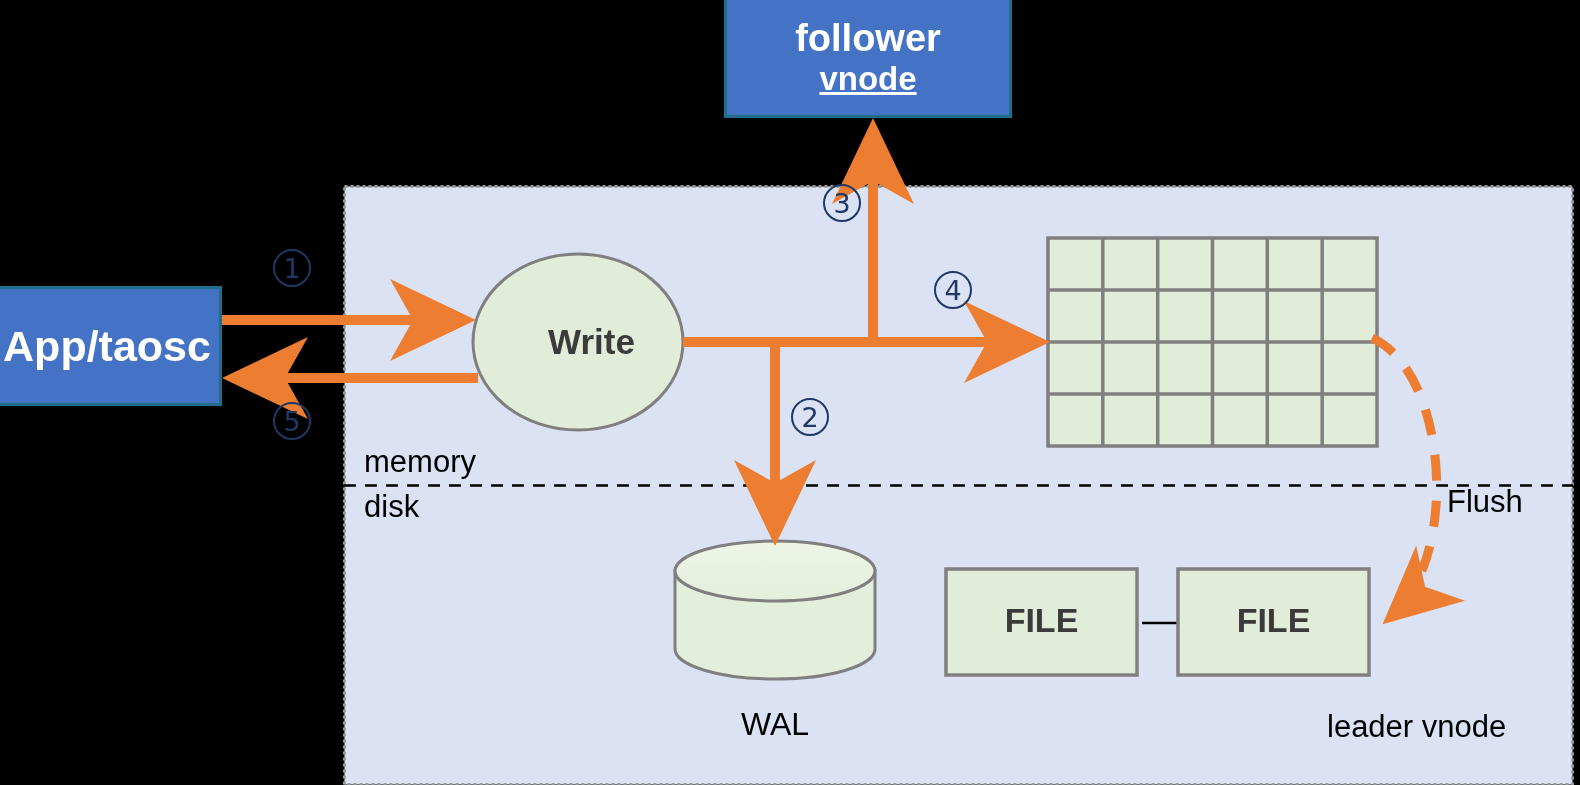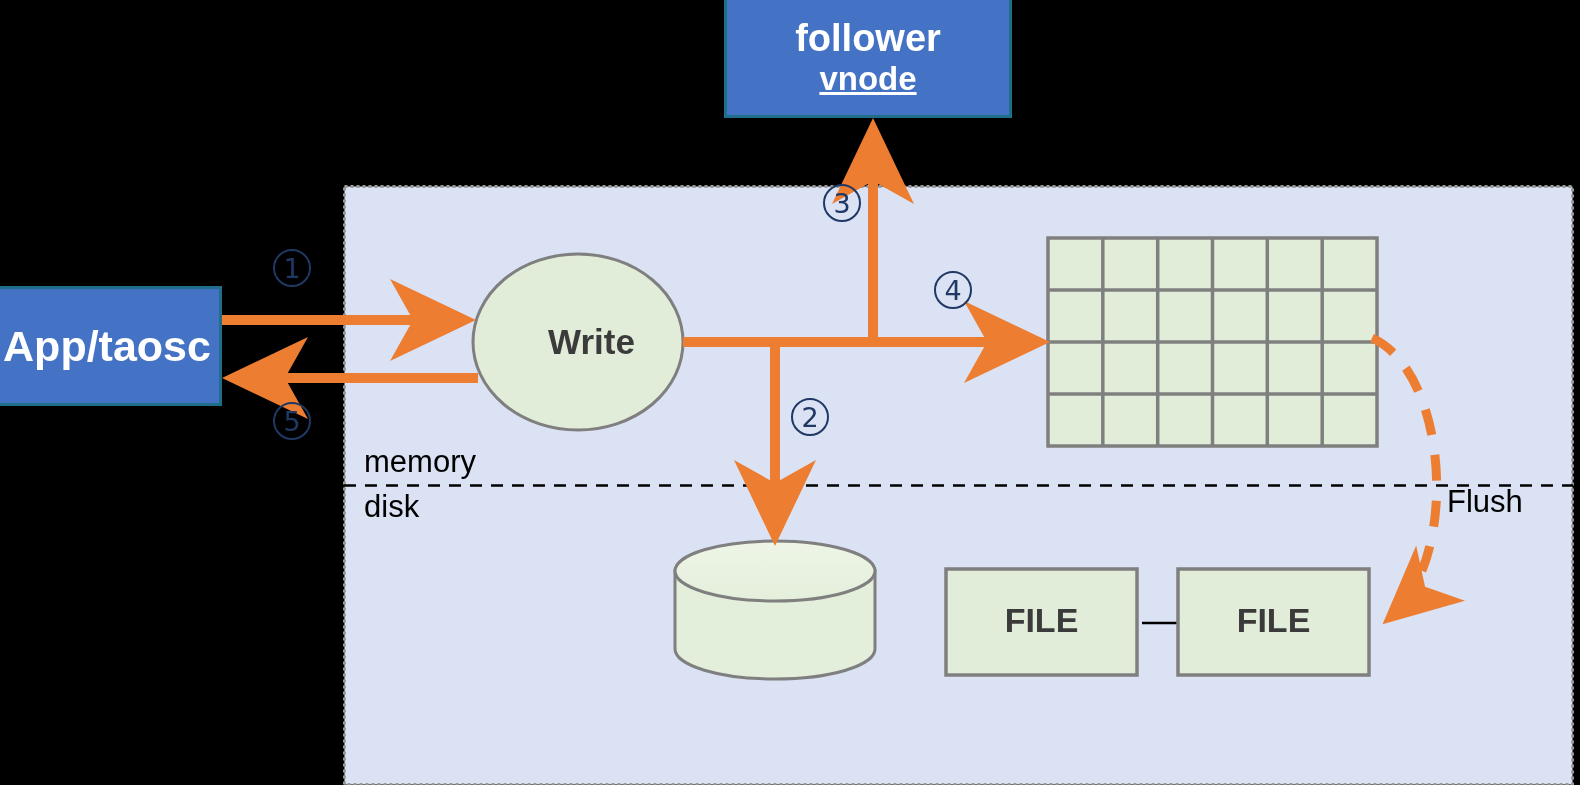--- a/index.html
+++ b/index.html
@@ -126,26 +126,28 @@
               display:flex; flex-direction:column; align-items:center; justify-content:center;">
     <span class="box-label" style="font-size:38px;">follower</span>
     <span class="box-label" style="font-size:33px;text-decoration:underline;">vnode</span>
   </div>
 
   <div class="txt node-label" style="left:473px; top:322px; width:237px; font-size:35px;">Write</div>
 
   <div class="txt node-label" style="left:946px; top:601px; width:191px; font-size:34px;">FILE</div>
   <div class="txt node-label" style="left:1178px; top:601px; width:191px; font-size:34px;">FILE</div>
 
+  <div class="txt plain-label" style="left:675px; top:706px; width:200px; text-align:center; font-size:32px;">WAL</div>
 
   <div class="txt plain-label" style="left:364px; top:444px; font-size:31px;">memory</div>
   <div class="txt plain-label" style="left:364px; top:489px; font-size:31px;">disk</div>
 
   <div class="txt plain-label" style="left:1447px; top:484px; font-size:31px;">Flush</div>
 
+  <div class="txt plain-label" style="left:1327px; top:709px; font-size:31px;">leader vnode</div>
 
   <div class="circ-num" style="left:273px; top:249px;">
     <span>1</span>
   </div>
   <div class="circ-num" style="left:273px; top:402px;">
     <span>5</span>
   </div>
   <div class="circ-num" style="left:823px; top:184px;">
     <span>3</span>
   </div>

